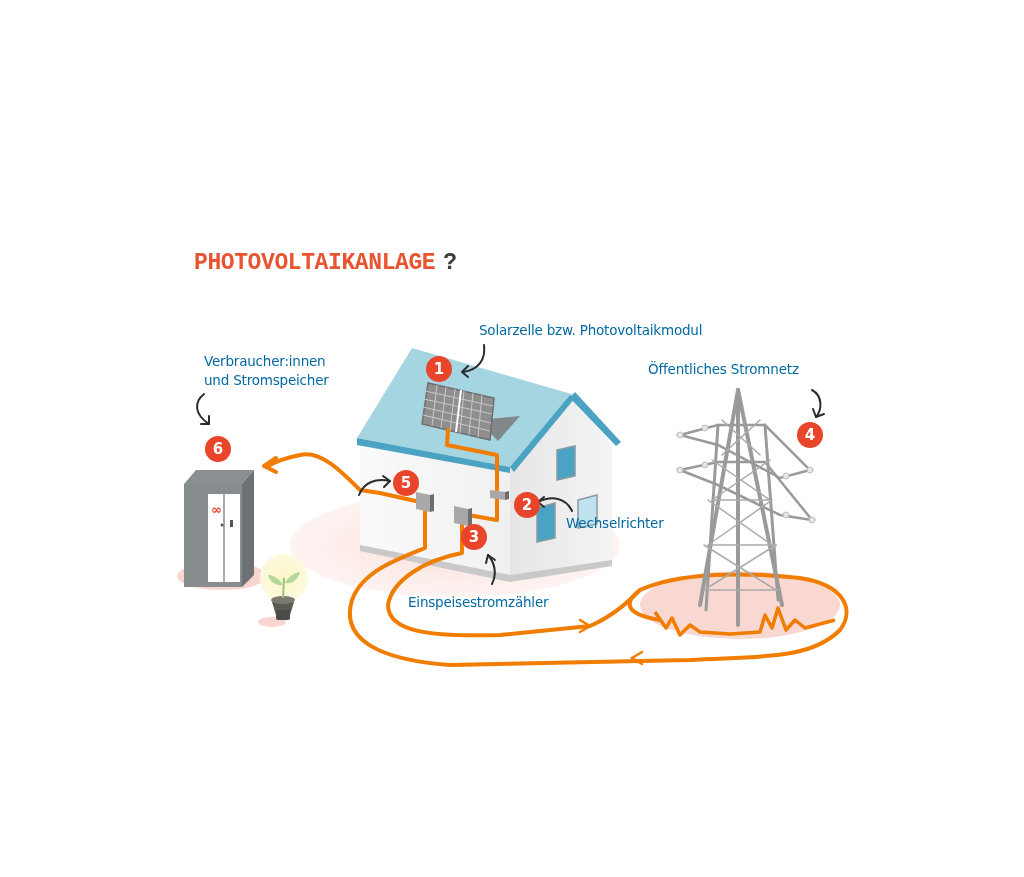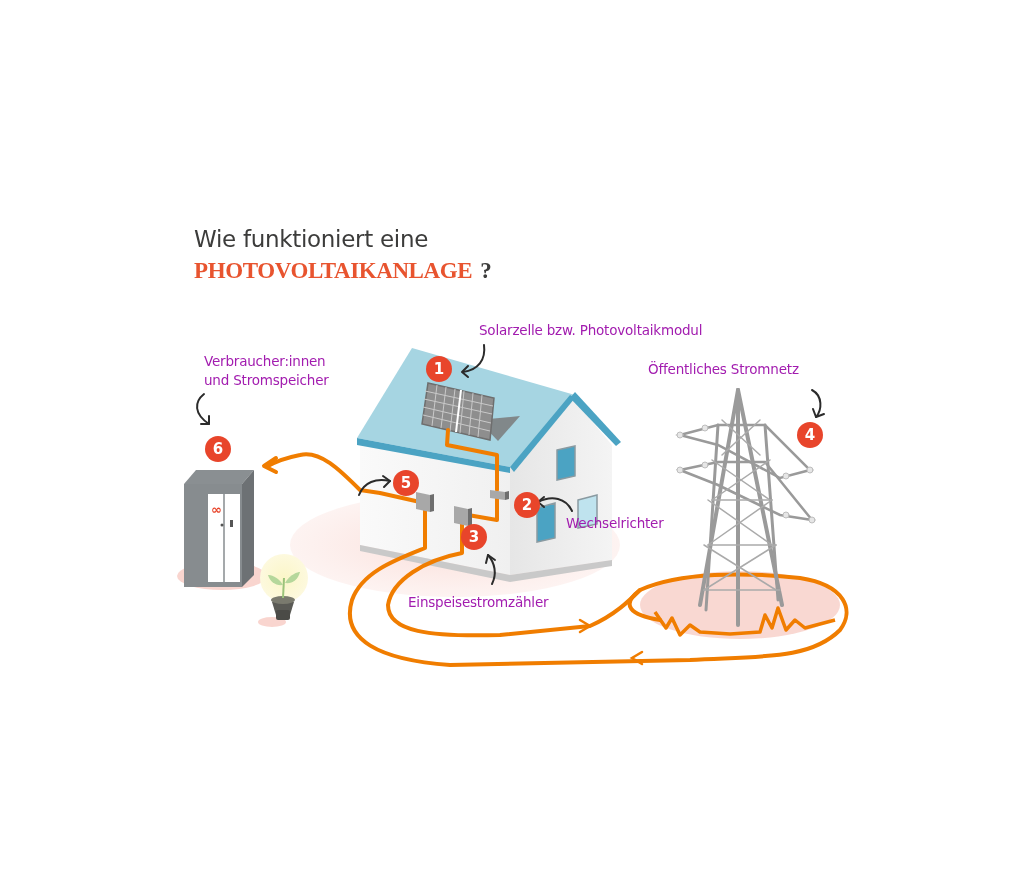--- a/index.html
+++ b/index.html
@@ -1,36 +1,35 @@
 <!DOCTYPE html>
 <html><head>
 <meta charset="utf-8">
 <style>
   html, body { margin: 0; padding: 0; background: #ffffff; }
   body { width: 1024px; height: 877px; position: relative; overflow: hidden;
          font-family: "DejaVu Sans", sans-serif; }
   #stage { position: absolute; left: 0; top: 0; width: 1024px; height: 877px; }
   .title-line1 { position: absolute; left: 194px; top: 226px; font-size: 23px; color: #3c3c3b;
                  font-family: "DejaVu Sans", sans-serif; letter-spacing: -0.3px; }
-  .title-line2 { position: absolute; left: 194px; top: 258px; font-size: 23px; font-weight: bold;
-                 font-family: Liberation Serif, serif; letter-spacing: -0.4px; }
+  .title-line2 { position: absolute; left: 194px; top: 250px; font-size: 23px; font-weight: bold;
+                 font-family: Liberation Mono, monospace; letter-spacing: -0.4px; }
   .title-accent { color: #e8542f; }
   .title-q { color: #3c3c3b; margin-left: 8px; }
-  .lbl { position: absolute; font-size: 13.5px; color: #a21caf; line-height: 19px;
+  .lbl { position: absolute; font-size: 13.5px; color: #0369a1; line-height: 19px;
          font-family: "DejaVu Sans", sans-serif; white-space: nowrap; letter-spacing: -0.2px; }
   .badge { position: absolute; width: 26px; height: 26px; border-radius: 50%; background: #e8452b;
            color: #fff; font-weight: bold; font-size: 15px; text-align: center; line-height: 26px;
            font-family: "DejaVu Sans", sans-serif; }
 </style>
 </head>
 <body>
 
 <div id="stage">
 
-  <div class="title-line1">Wie funktioniert eine</div>
   <div class="title-line2">
     <span class="title-accent">PHOTOVOLTAIKANLAGE</span><span class="title-q">?</span>
   </div>
 
   <svg width="1024" height="877" viewBox="0 0 1024 877" style="position:absolute;left:0;top:0">
     <defs>
       <radialGradient id="glowPink" cx="50%" cy="50%" r="50%">
         <stop offset="0%" stop-color="#f7c9c1" stop-opacity="0.9"></stop>
         <stop offset="100%" stop-color="#fbe3df" stop-opacity="0.6"></stop>
       </radialGradient>

